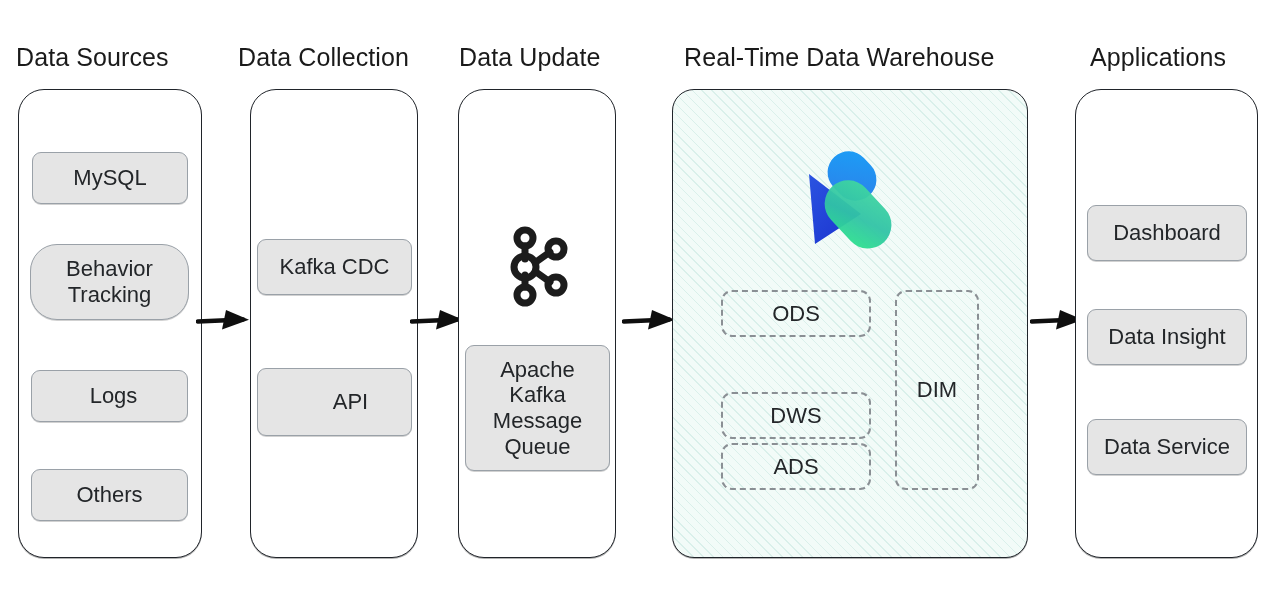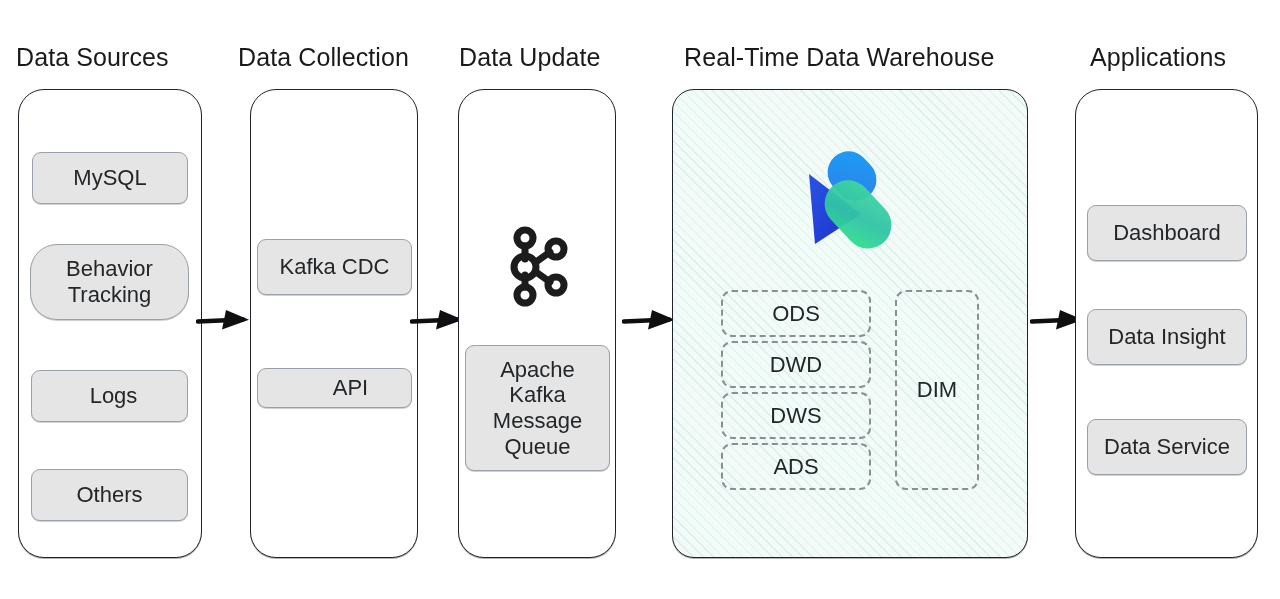--- a/index.html
+++ b/index.html
@@ -113,21 +113,21 @@
       <path d="M2 19.5 L47 17.5" stroke="#0f0f0f" stroke-width="4.5" stroke-linecap="round" fill="none"></path>
       <path d="M30 8 L53 17.8 L26 27.5 Z" fill="#0f0f0f"></path>
     </svg>
   </div>
 
   <div class="panel" style="left:250px;top:89px;width:168px;height:469px;"></div>
 
   <div class="chip" style="left:257px;top:239px;width:155px;height:56px;">
     <span class="txt">Kafka CDC</span>
   </div>
-  <div class="chip" style="left:257px;top:368px;width:155px;height:40px;padding-left:32px;">
+  <div class="chip" style="left:257px;top:368px;width:155px;height:68px;padding-left:32px;">
     <span class="txt">API</span>
   </div>
 
   <div class="arrow" style="left:410px;top:302px;">
     <svg width="58" height="36" viewBox="0 0 58 36">
       <path d="M2 19.5 L47 17.5" stroke="#0f0f0f" stroke-width="4.5" stroke-linecap="round" fill="none"></path>
       <path d="M30 8 L53 17.8 L26 27.5 Z" fill="#0f0f0f"></path>
     </svg>
   </div>
 
@@ -193,23 +193,20 @@
 
       <g transform="rotate(47 62 76)">
         <rect x="25" y="52" width="76" height="47" rx="23.5" fill="url(#gGreen)" opacity="0.95"></rect>
       </g>
     </svg>
   </div>
 
   <div class="layer" style="left:721px;top:290px;width:150px;height:47px;">
     <span>ODS</span>
   </div>
-  <div class="layer" style="left:721px;top:341px;width:150px;height:47px;">
-    <span>DWD</span>
-  </div>
   <div class="layer" style="left:721px;top:392px;width:150px;height:47px;">
     <span>DWS</span>
   </div>
   <div class="layer" style="left:721px;top:443px;width:150px;height:47px;">
     <span>ADS</span>
   </div>
   <div class="layer" style="left:895px;top:290px;width:84px;height:200px;">
     <span>DIM</span>
   </div>
 

